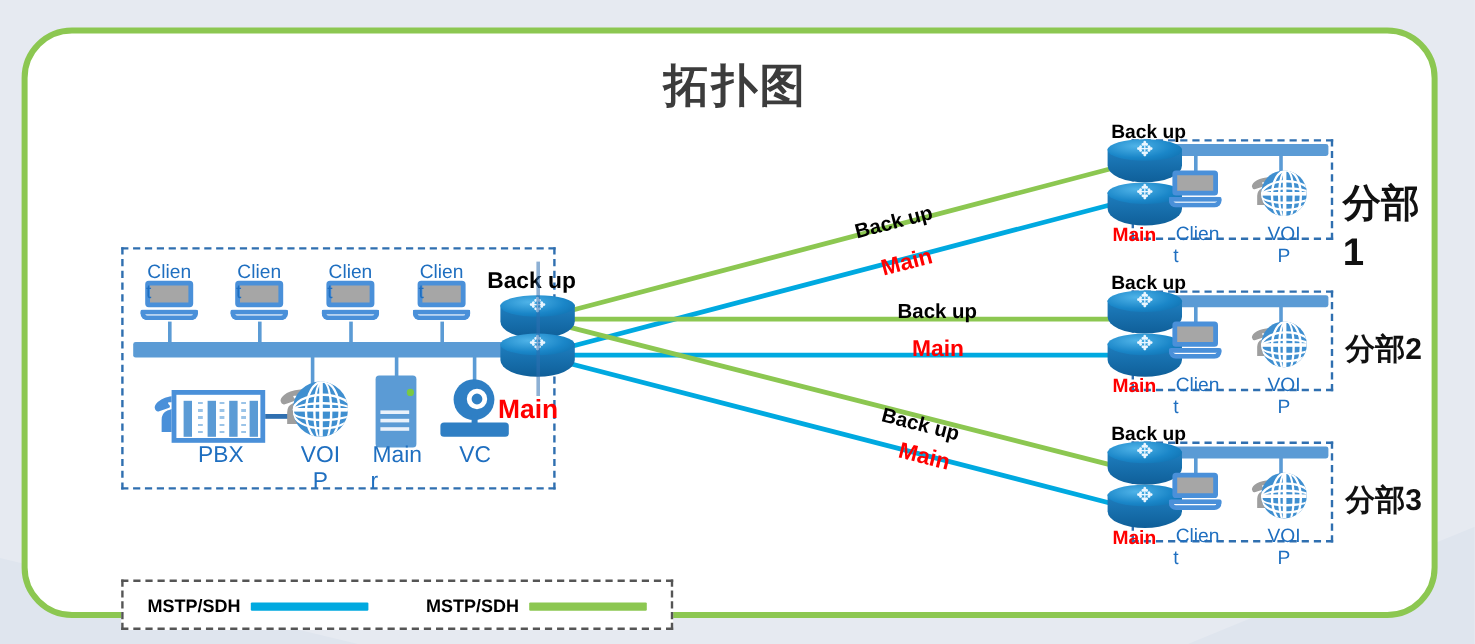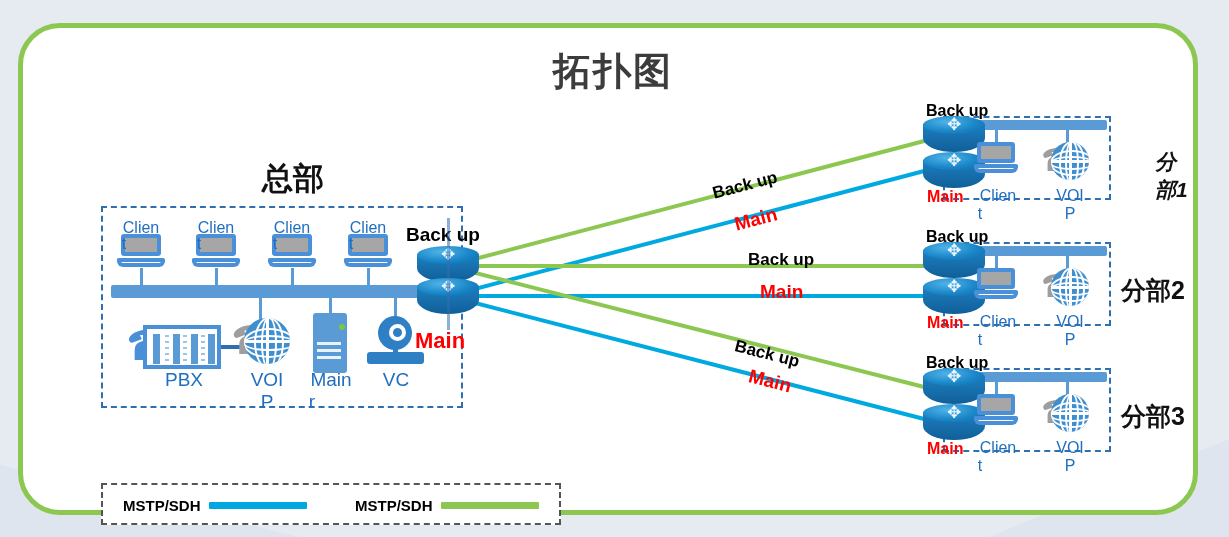--- a/index.html
+++ b/index.html
@@ -124,21 +124,20 @@
       <line x1="425" y1="238" x2="905" y2="112" stroke="#8cc751" stroke-width="4"></line>
       <line x1="425" y1="268" x2="905" y2="142" stroke="#00a9e0" stroke-width="4"></line>
 
       <line x1="425" y1="238" x2="905" y2="238" stroke="#8cc751" stroke-width="4"></line>
       <line x1="425" y1="268" x2="905" y2="268" stroke="#00a9e0" stroke-width="4"></line>
 
       <line x1="425" y1="238" x2="905" y2="360" stroke="#8cc751" stroke-width="4"></line>
       <line x1="425" y1="268" x2="905" y2="392" stroke="#00a9e0" stroke-width="4"></line>
     </svg>
 
-    <div class="hdg" id="hq-title">总部</div>
 
     <div class="dashbox" id="hq-box"></div>
 
     <div id="hq-bus"></div>
 
     <div>
       <div class="stub" style="left:117px;top:240px;height:20px;"></div>
       <div class="laptop" style="left:98px;top:206px;width:40px;height:34px;">
         <div class="lt-screen"></div>
           <div class="lt-base"></div>
@@ -277,21 +276,21 @@
       <div class="handset" style="left:1018px;top:116px;font-size:32px;">☎</div>
       <div class="globe" style="left:1028px;top:114px;width:38px;height:38px;">
         <div class="globe-m1"></div>
           <div class="globe-m2"></div>
         <div class="globe-h1"></div>
           <div class="globe-h2"></div>
       </div>
       <div class="lbl" style="left:1019px;top:160px;width:56px;font-size:16px;">VOI</div>
       <div class="lbl" style="left:1019px;top:178px;width:56px;font-size:16px;">P</div>
 
-      <div class="hdg" style="left:1132px;top:120px;font-size:21px;font-style:italic;">分部1</div>
+      <div class="hdg" style="left:1096px;top:120px;font-size:32px;">分部1</div>
     </div>
 
     <div>
       <div class="lbl-blk" style="left:903px;top:200px;font-size:16px;">Back up</div>
       <div class="dashbox" style="left:920px;top:214px;width:168px;height:84px;"></div>
       <div class="br-bus" style="left:926px;top:218px;width:158px;"></div>
 
       <div class="router" style="left:900px;top:214px;">
         <div class="rt-body"></div>
           <div class="rt-top"></div>

